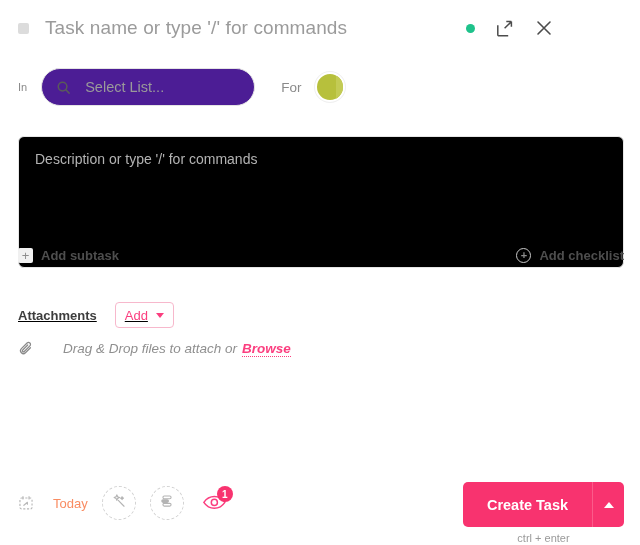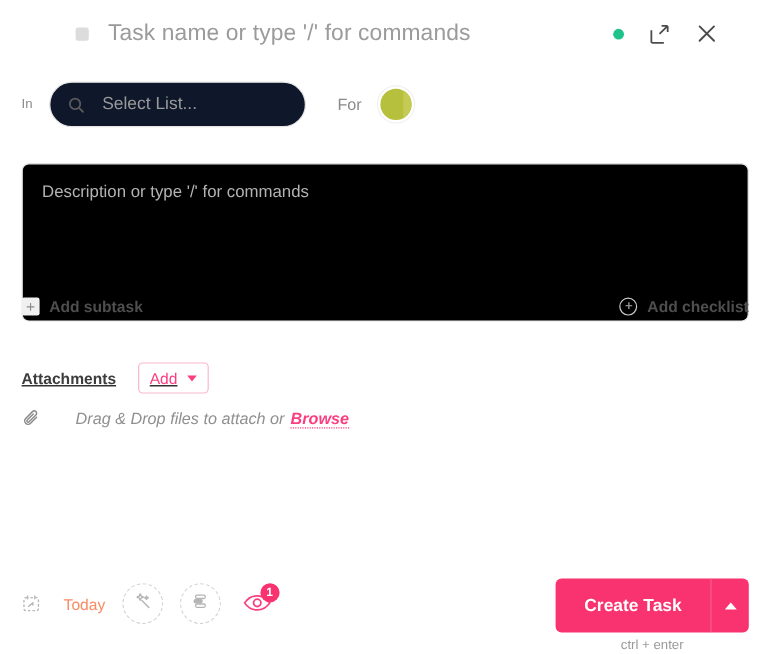--- a/index.html
+++ b/index.html
@@ -16,21 +16,20 @@
     background: #fff;
     overflow: hidden;
   }
 
   
   .header {
     position: absolute; left: 0; top: 0;
     width: 569px; height: 56px;
     display: flex; align-items: center;
     padding: 0 14px 0 18px;
-    margin-left: 45px;
   }
   .type-square {
     width: 11px; height: 11px;
     background: #dcdcdc;
     border-radius: 2px;
     flex: 0 0 auto;
   }
   .title-placeholder {
     margin-left: 16px;
     font-size: 19px;
@@ -63,21 +62,21 @@
   .meta-label {
     font-size: 11px; color: #8a8a8a;
   }
   .list-pill {
     margin-left: 14px;
     height: 38px; width: 214px;
     border: 1px solid #e4e4e4;
     border-radius: 19px;
     display: flex; align-items: center;
     padding: 0 14px;
-    background: #0f172a;
+    background: #4c1d95;
   }
   .list-pill .search-ico { color: #5a5a5a; display:flex; }
   .list-pill .pill-text {
     margin-left: 14px;
     font-size: 14.5px; color: #9a9a9a;
   }
   .for-label { margin-left: 26px; font-size: 13.5px; color: #8a8a8a; }
   .avatar {
     margin-left: 14px;
     width: 30px; height: 30px;

